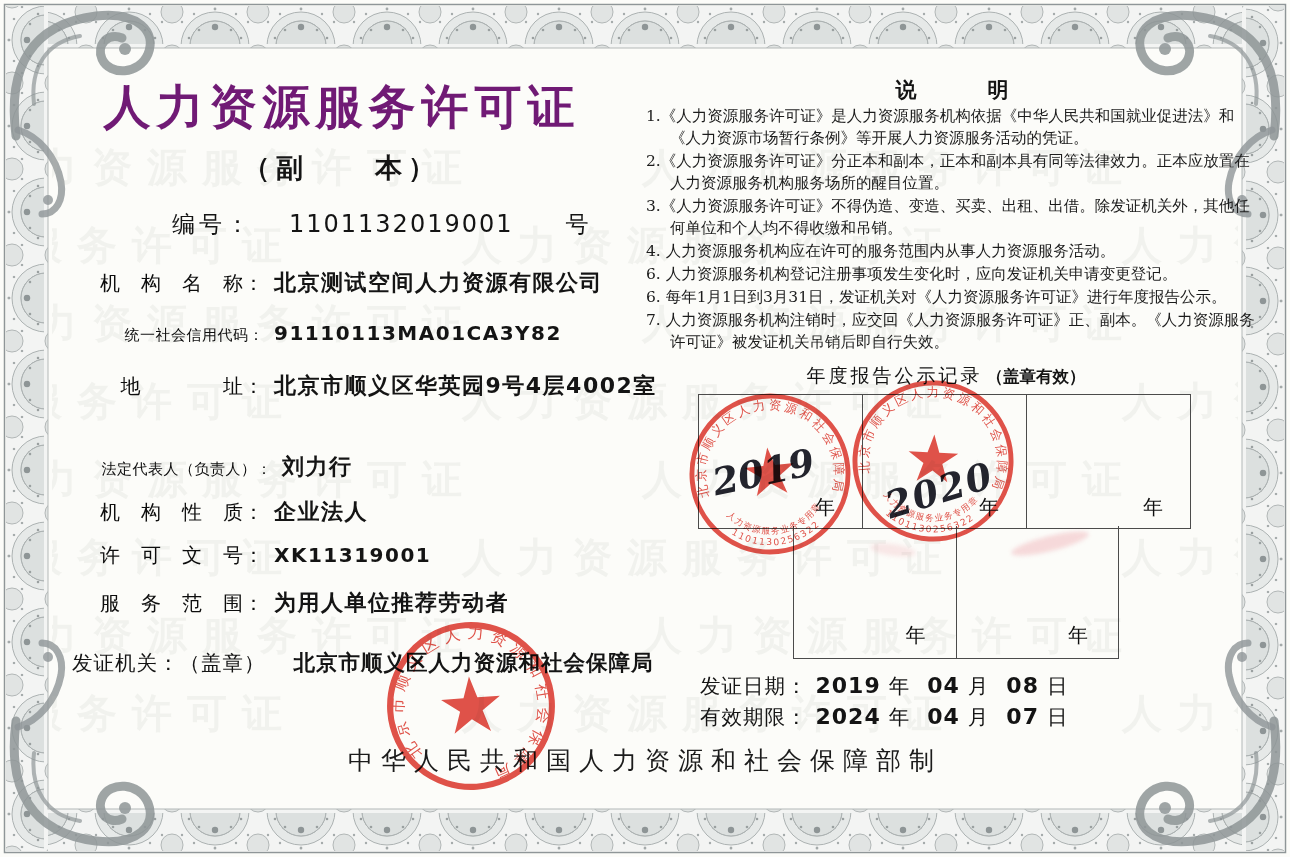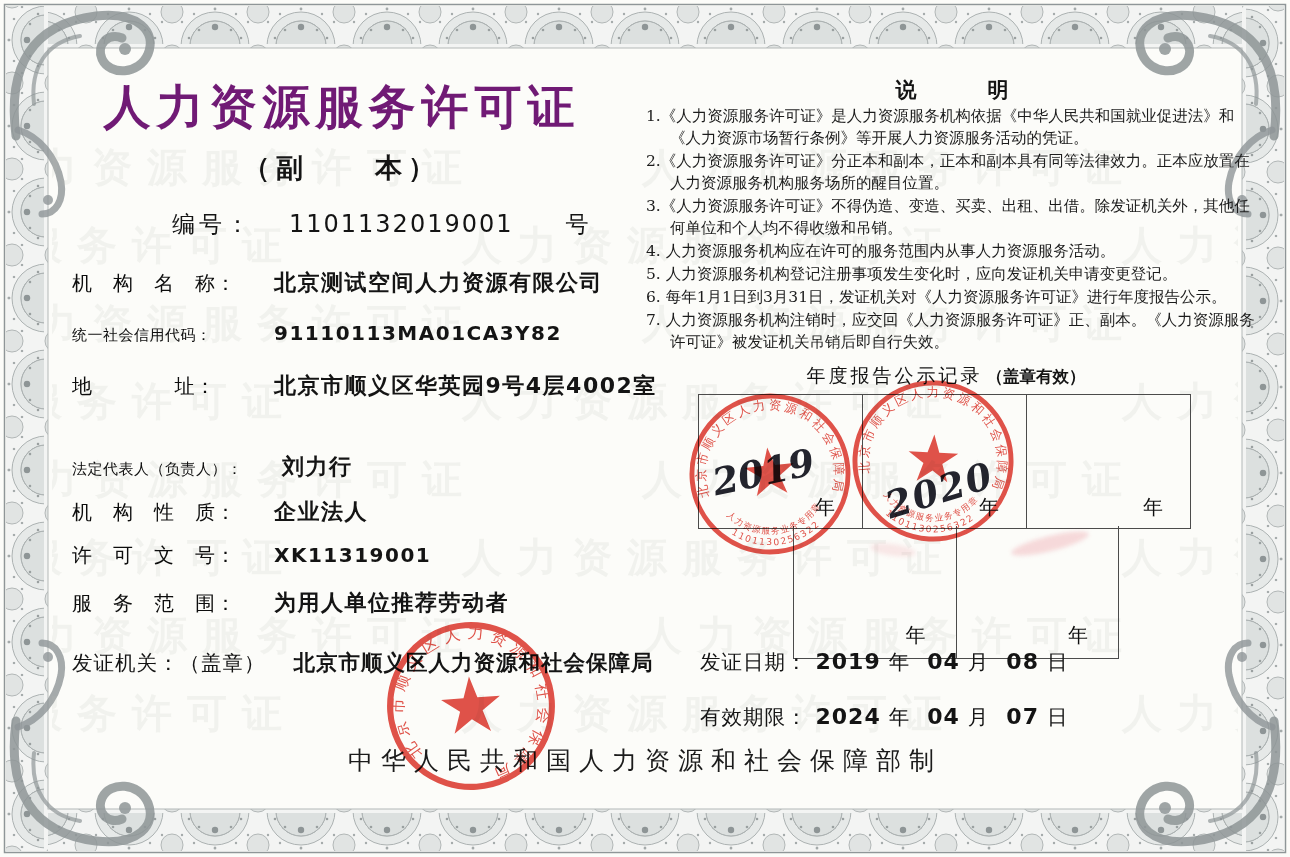--- a/index.html
+++ b/index.html
@@ -13,21 +13,21 @@
   .wm-row:nth-child(even){left:-250px;}
   
   .title{position:absolute;left:68px;top:76px;width:548px;text-align:center;z-index:2;
          font-family:"DejaVu Serif",serif;font-weight:700;font-size:47px;letter-spacing:6px;color:#701a75;}
   .subtitle{position:absolute;left:68px;top:150px;width:548px;text-align:center;z-index:2;
             font-family:"DejaVu Serif",serif;font-weight:600;font-size:27px;letter-spacing:6px;}
   .serial{position:absolute;left:172px;top:209px;z-index:2;display:flex;align-items:baseline;}
   .serial-label{font-family:"DejaVu Serif",serif;font-size:23px;letter-spacing:4px;}
   .serial-value{font-size:24px;letter-spacing:2px;margin-left:36px;font-weight:500;text-align:center;}
   .serial-suffix{font-family:"DejaVu Serif",serif;font-size:23px;margin-left:52px;}
-  .field-row{position:absolute;left:72px;width:600px;z-index:2;display:flex;align-items:baseline;}
+  .field-row{position:absolute;left:72px;width:600px;z-index:2;display:flex;align-items:baseline;text-align:right;}
   .field-label{min-width:192px;font-size:20px;letter-spacing:.5px;color:#0d0d0d;}
   .field-label.small{font-size:15px;}
   .field-value{font-weight:700;font-size:22px;letter-spacing:1.5px;margin-left:10px;white-space:nowrap;}
   .f0{top:268px}.f1{top:321px}.f2{top:371px}.f3{top:452px}.f4{top:497px}.f5{top:542px}.f6{top:588px}
   .issuer-row{position:absolute;left:72px;top:648px;z-index:2;display:flex;align-items:baseline;text-align:right;}
   .issuer-label{font-size:20.5px;letter-spacing:1px;}
   .issuer-value{font-weight:700;font-size:21.5px;letter-spacing:1px;margin-left:28px;}
   .footer-line{position:absolute;left:0;top:744px;width:1290px;text-align:center;z-index:2;
                font-family:"DejaVu Serif",serif;font-size:25px;letter-spacing:8px;color:#1b1b1b;}
   
@@ -39,21 +39,21 @@
   .annual-title{position:absolute;left:700px;top:363px;width:492px;text-align:center;z-index:2;white-space:nowrap;}
   .at-main{font-family:"DejaVu Serif",serif;font-size:19px;letter-spacing:3px;}
   .at-sub{font-size:16.5px;font-weight:700;margin-left:4px;letter-spacing:0;}
   .ar-row{position:absolute;display:flex;z-index:2;border:1.3px solid #4b4b4b;}
   .ar-row1{left:698px;top:394px;width:491px;height:133px;}
   .ar-row2{left:793px;top:526px;width:324px;height:132px;border-top:none;}
   .ar-cell{flex:1;position:relative;border-right:1.3px solid #4b4b4b;}
   .ar-cell:last-child{border-right:none;}
   .year-char{position:absolute;right:27px;bottom:7px;font-size:20px;color:#0e0e0e;}
   .date-line{position:absolute;left:700px;z-index:2;display:flex;align-items:baseline;}
-  .dl1{top:648px}.dl2{top:703px}
+  .dl1{top:672px}.dl2{top:703px}
   .date-label{font-size:20.5px;letter-spacing:1px;}
   .date-num{font-weight:700;font-size:22px;letter-spacing:1px;}
   .date-unit{font-size:20.5px;}
   .ml8{margin-left:8px}.ml3{margin-left:18px}
   
   .stamp{position:absolute;z-index:3;mix-blend-mode:multiply;opacity:.85;}
   .stamp-2019{left:687px;top:391px;width:166px;height:166px;transform:rotate(-6deg);}
   .stamp-2020{left:850px;top:378px;width:166px;height:166px;transform:rotate(3deg);}
   .stamp-issuer{left:384px;top:619px;width:174px;height:174px;transform:rotate(-4deg);}
   .hand-year{position:absolute;z-index:4;font-family:"DejaVu Serif",serif;font-style:italic;
@@ -170,21 +170,21 @@
   </div>
 
   <div class="footer-line">中华人民共和国人力资源和社会保障部制</div>
 
   <div class="notes-heading">说　　　明</div>
   <div class="notes">
     <div class="note-item">1.《人力资源服务许可证》是人力资源服务机构依据《中华人民共和国就业促进法》和《人力资源市场暂行条例》等开展人力资源服务活动的凭证。</div>
     <div class="note-item">2.《人力资源服务许可证》分正本和副本，正本和副本具有同等法律效力。正本应放置在人力资源服务机构服务场所的醒目位置。</div>
     <div class="note-item">3.《人力资源服务许可证》不得伪造、变造、买卖、出租、出借。除发证机关外，其他任何单位和个人均不得收缴和吊销。</div>
     <div class="note-item">4. 人力资源服务机构应在许可的服务范围内从事人力资源服务活动。</div>
-    <div class="note-item">5. 人力资源服务机构登记注册事项发生变化时，应向发证机关申请变更登记。</div>
+    <div class="note-item">6. 人力资源服务机构登记注册事项发生变化时，应向发证机关申请变更登记。</div>
     <div class="note-item">6. 每年1月1日到3月31日，发证机关对《人力资源服务许可证》进行年度报告公示。</div>
     <div class="note-item">7. 人力资源服务机构注销时，应交回《人力资源服务许可证》正、副本。《人力资源服务许可证》被发证机关吊销后即自行失效。</div>
   </div>
 
   <div class="annual-title">
     <span class="at-main">年度报告公示记录</span><span class="at-sub">（盖章有效）</span>
   </div>
   <div class="ar-row ar-row1">
     <div class="ar-cell">
       <span class="year-char">年</span>

